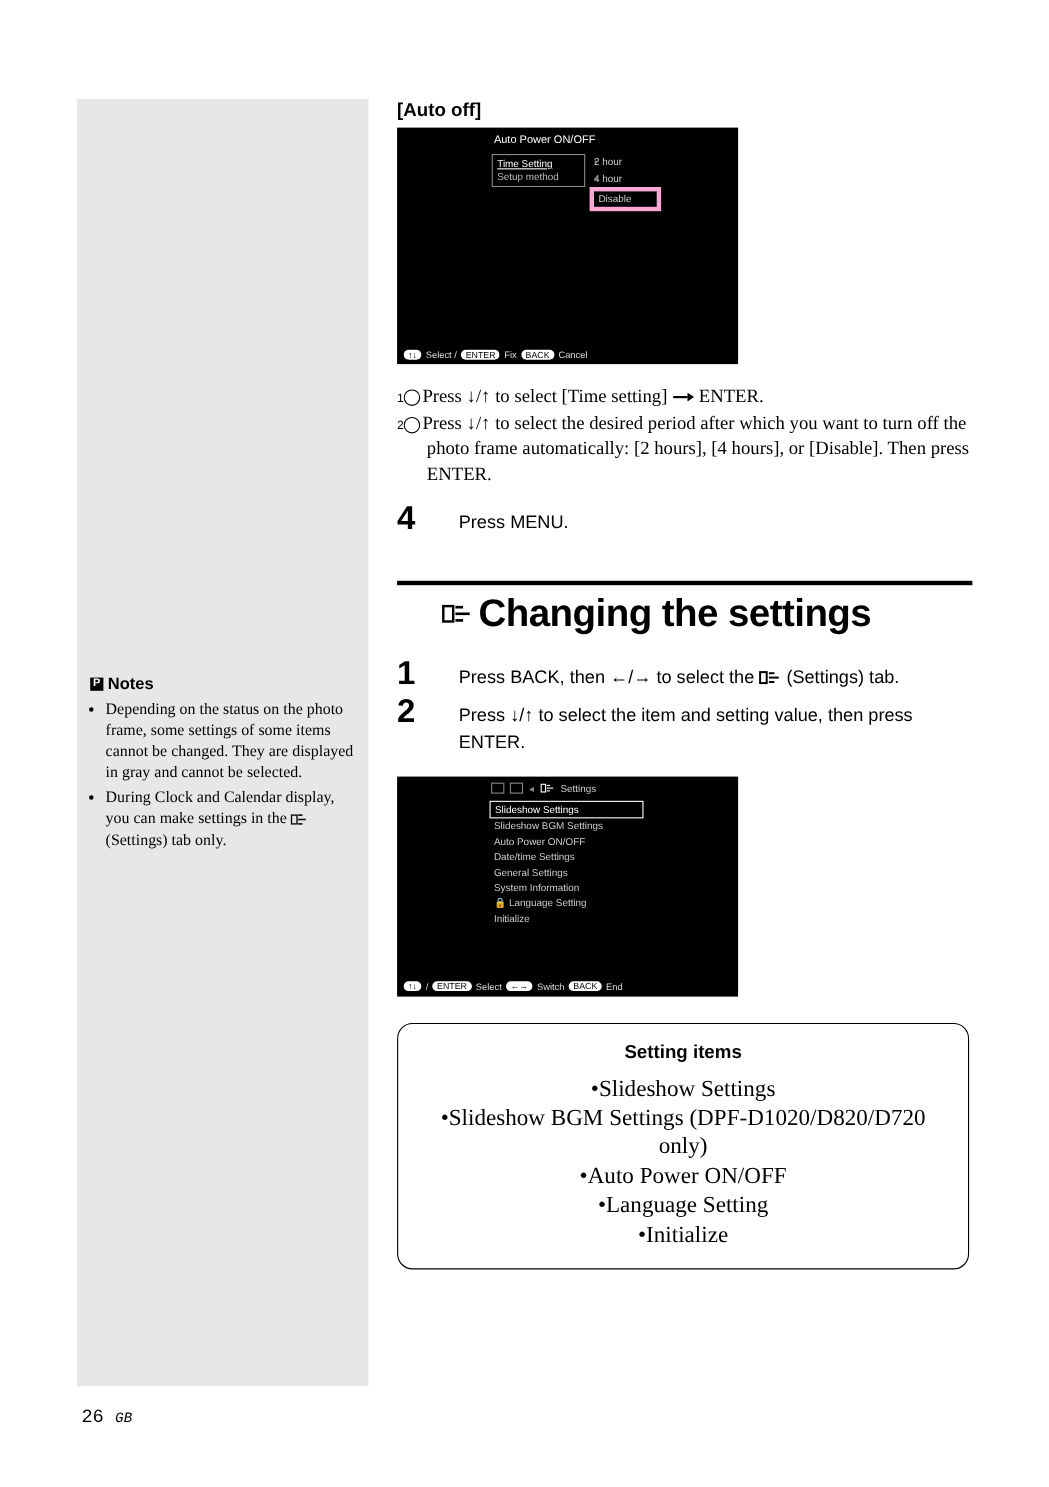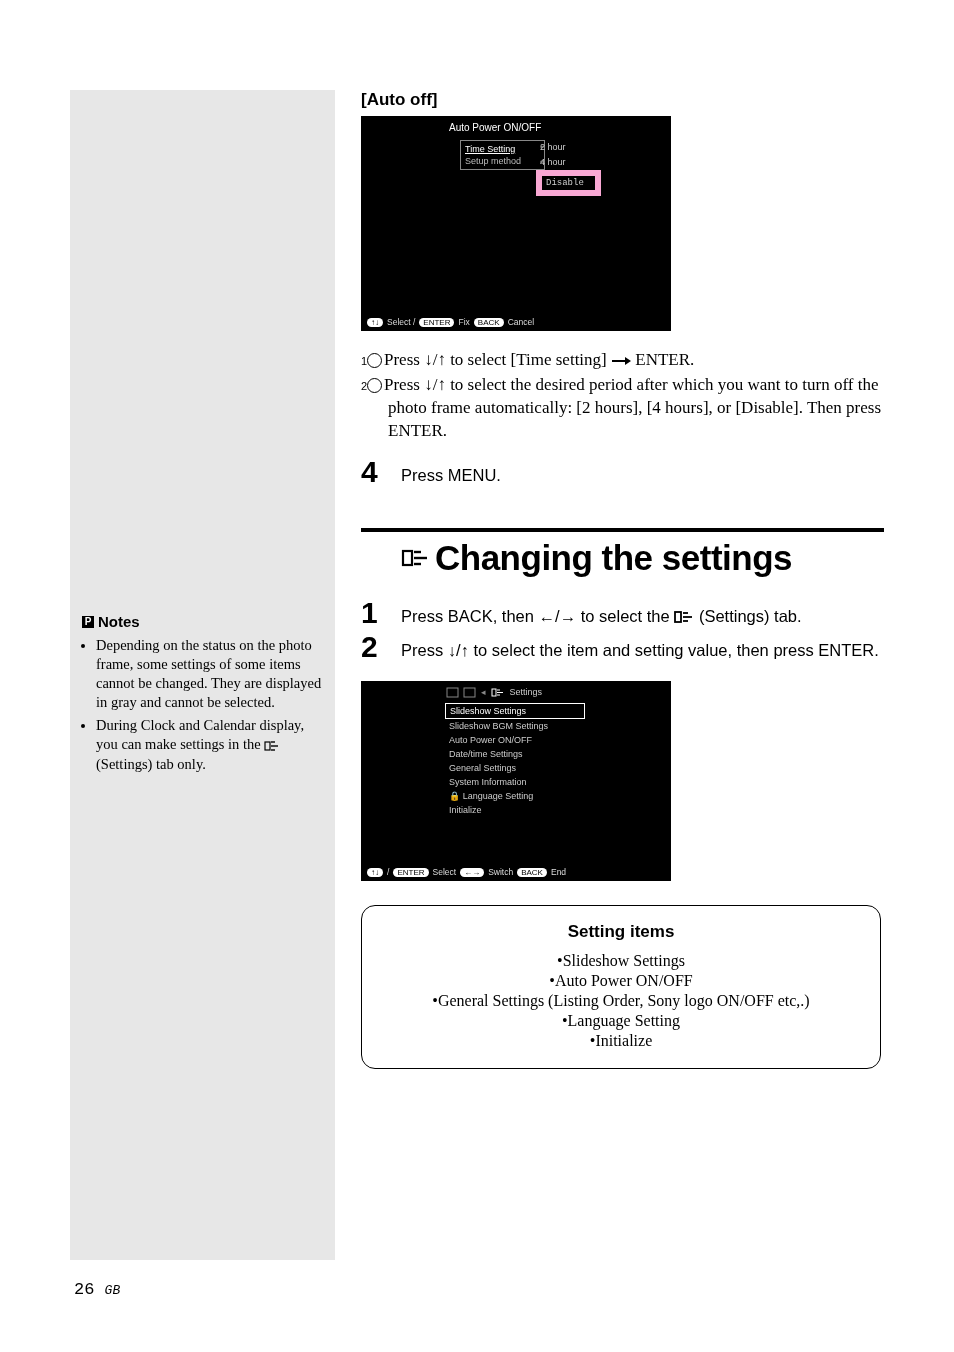--- a/index.html
+++ b/index.html
@@ -67,27 +67,27 @@
     font-size: 17px;
     margin-bottom: 6px;
   }
   .screenshot-box {
     background:#000; width:310px; position:relative; color:#fff;
     font-family: Arial, Helvetica, sans-serif; font-size:9px;
     margin-bottom: 18px;
   }
   .shot1 { height:215px; }
   .shot1 .title { position:absolute; left:88px; top:6px; font-size:10px; }
-  .shot1 .menubox { position:absolute; left:99px; top:24px; border:1px solid #888; width:85px; padding:2px; }
+  .shot1 .menubox { position:absolute; left:86px; top:24px; border:1px solid #888; width:85px; padding:2px; }
   .shot1 .menuitem { color:#bbb; padding:1px 2px; font-size:9px; }
   .shot1 .menuitem.active { color:#fff; text-decoration:underline; }
   .shot1 .options { position:absolute; left:175px; top:24px; width:65px; }
   .shot1 .opt { padding:2px 4px; color:#ccc; text-align:left; border-bottom:1px solid rgba(255,255,255,0); position:relative;}
   .shot1 .opt.dot::before { content:"•"; position:absolute; left:4px; color:#888;}
-  .shot1 .opt.sel { border:6px solid #f9a8d4;font-family:Liberation Mono, monospace; }
+  .shot1 .opt.sel { border:4px solid #f9a8d4; }
   .shot1 .bottombar, .shot2 .bottombar {
     position:absolute; bottom:4px; left:6px; font-size:8.5px; color:#ddd;
     display:flex; gap:4px; align-items:center;
   }
   .pill { background:#fff; color:#000; border-radius:6px; padding:0 4px; font-size:8px;}
   .shot2 { height:200px; }
   .shot2 .tabs { position:absolute; left:86px; top:6px; font-size:9px; color:#ccc; display:flex; gap:6px; align-items:center;}
   .shot2 .menubox2 { position:absolute; left:84px; top:22px; width:140px; }
   .shot2 .menuitem2 { padding:2px 4px; color:#ccc; font-size:9px; }
   .shot2 .menuitem2.sel { border:1px solid #fff; color:#fff;}
@@ -98,37 +98,37 @@
     vertical-align: baseline;
   }
   .instr-line { margin-left:6px; margin-bottom:2px; text-indent:-21px; padding-left:21px; line-height:1.35;}
   .step-row { display:flex; align-items:flex-start; gap:16px; margin-top:14px;}
   .step-num {
     font-family: Arial, Helvetica, sans-serif; font-weight:bold;
     font-size:30px; line-height:1; width:24px; flex-shrink:0;
   }
   .step-text {
     font-family: Arial, Helvetica, sans-serif; font-size:16.5px;
-    line-height:1.5; padding-top:6px;
+    line-height:1.5; padding-top:6px;margin-left:16px;
   }
   .hr-thick { border:0; border-top:4px solid #000; margin:40px 0 6px 0;}
   .section-title {
     font-family: Arial, Helvetica, sans-serif; font-weight:900;
     font-size:35px; letter-spacing:-0.5px; display:flex; align-items:center;
     gap:6px; margin-bottom:20px;padding-left:40px;
   }
   .settings-box {
     border:1px solid #000; border-radius:14px; padding:16px 18px 16px 18px;
     margin-top:24px; width: 520px; text-align: center;
   }
   .settings-box h3 {
     font-family: Arial, Helvetica, sans-serif; font-weight:bold;
     font-size:17px; margin:0 0 10px 0;
   }
-  .settings-box .sitem { margin:2px 0; font-size:16px; }
+  .settings-box .sitem { margin:2px 0; font-size:21px; }
   .page-footer {
     font-family: Liberation Mono, monospace; font-size:17px;
     margin-top:20px; padding-left:4px;
   }
   .page-footer .gb { font-style:italic; font-size:13px;}
   svg { overflow:visible; }
 </style>
 </head>
 <body>
 
@@ -266,22 +266,22 @@
           <span class="pill">←→</span>
           <span>Switch</span>
           <span class="pill">BACK</span>
           <span>End</span>
         </div>
       </div>
 
       <div class="settings-box">
         <h3>Setting items</h3>
         <div class="sitem">•<span>Slideshow Settings</span></div>
+        <div class="sitem">•<span>Slideshow BGM Settings (DPF-D1020/D820/D720 only)</span></div>
         <div class="sitem">•<span>Auto Power ON/OFF</span></div>
-        <div class="sitem">•<span>General Settings (Listing Order, Sony logo ON/OFF etc,.)</span></div>
         <div class="sitem">•<span>Language Setting</span></div>
         <div class="sitem">•<span>Initialize</span></div>
       </div>
 
     </div>
   </div>
 
   <div class="page-footer">
     <span>26</span>
     <span class="gb">GB</span>

